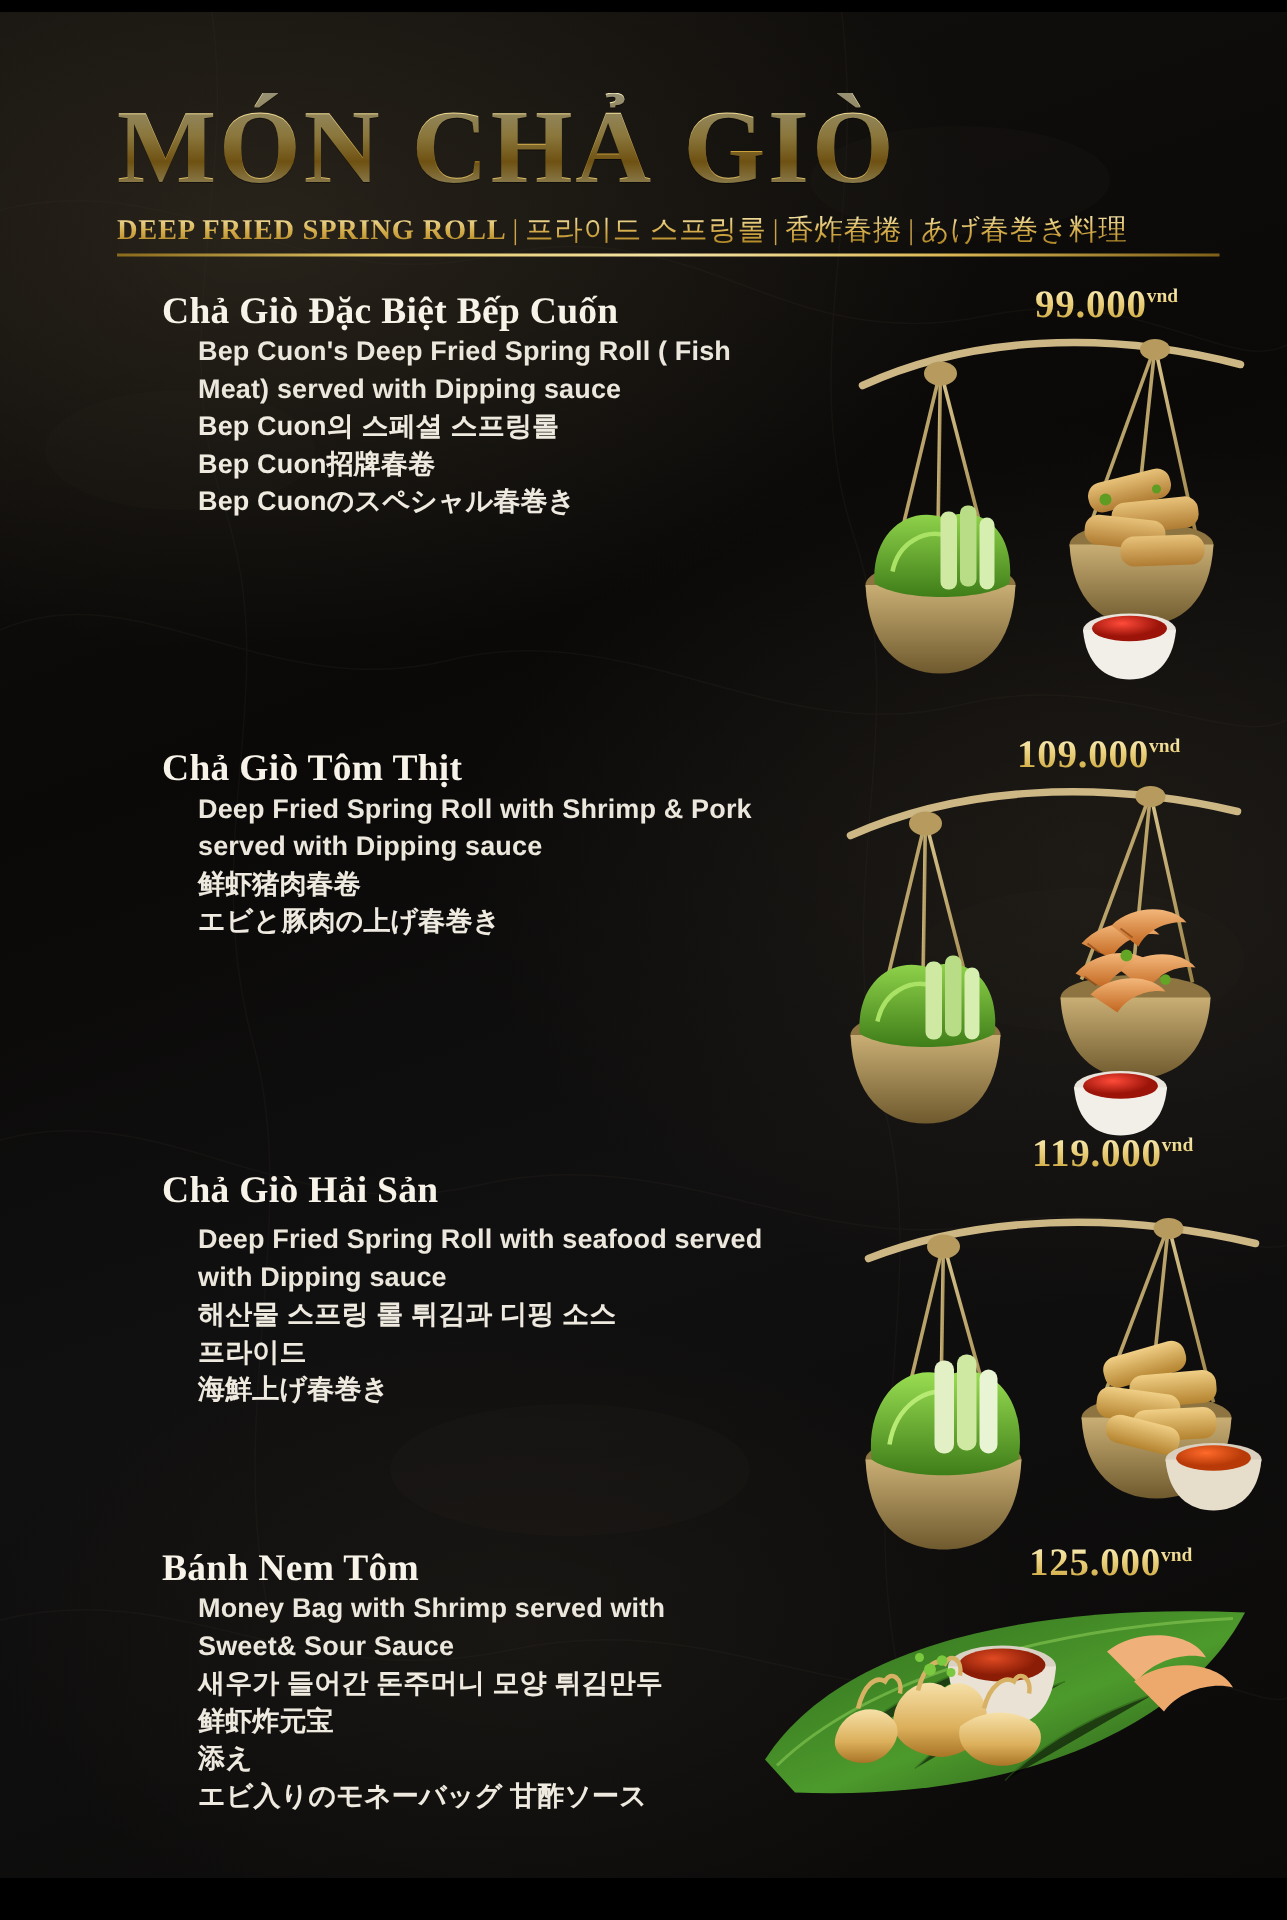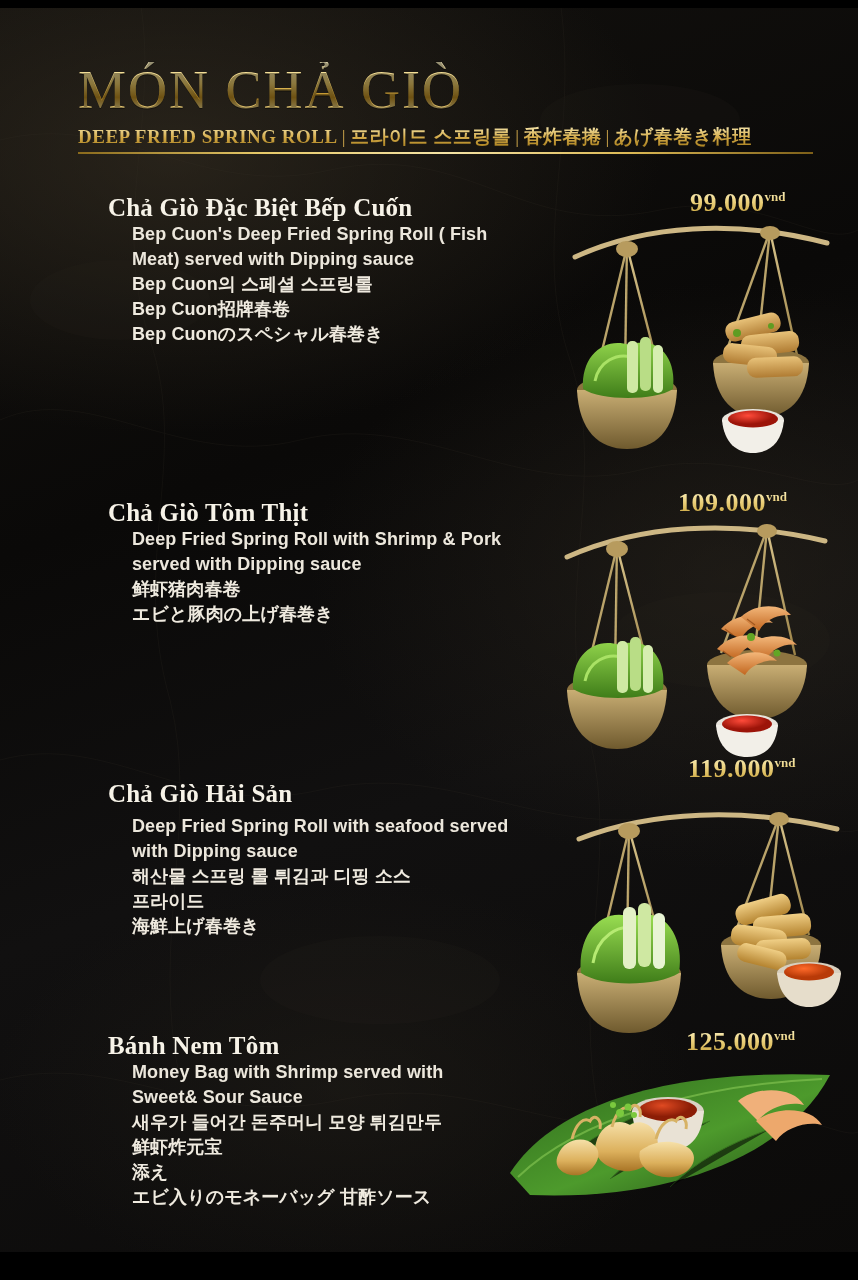--- a/index.html
+++ b/index.html
@@ -46,22 +46,22 @@
 
   
   .header {
     position: absolute;
     left: 78px;
     top: 62px;
     width: 740px;
   }
   .title {
     font-family: "Liberation Serif", serif;
-    font-size: 54px;
-    font-weight: normal;
+    font-size: 70px;
+    font-weight: bold;
     letter-spacing: 2px;
     line-height: 1.05;
     background: linear-gradient(180deg, #fdf3c4 0%, #e8c766 38%, #b8881f 62%, #f3e09a 88%);
     -webkit-background-clip: text;
     background-clip: text;
     color: transparent;
     text-shadow: 0 1px 0 rgba(0,0,0,0.4);
   }
   .subtitle-row {
     margin-top: 6px;
@@ -77,21 +77,21 @@
     background-clip: text;
     color: transparent;
     font-weight: bold;
   }
   .sub-sep { color: #caa34a; padding: 0 4px; }
   .sub-ko, .sub-zh, .sub-ja {
     background: linear-gradient(180deg, #f6e7ae 0%, #d3aa48 55%, #a9801f 100%);
     -webkit-background-clip: text;
     background-clip: text;
     color: transparent;
-    font-weight: bold;
+    font-weight: normal;
     margin-top: 20px;
   }
   .gold-rule {
     margin-top: 4px;
     width: 735px;
     height: 2px;
     background: linear-gradient(90deg, #8a6a1c 0%, #e6c969 25%, #f4e3a5 50%, #dcb955 75%, #7d5f18 100%);
   }
 
   

